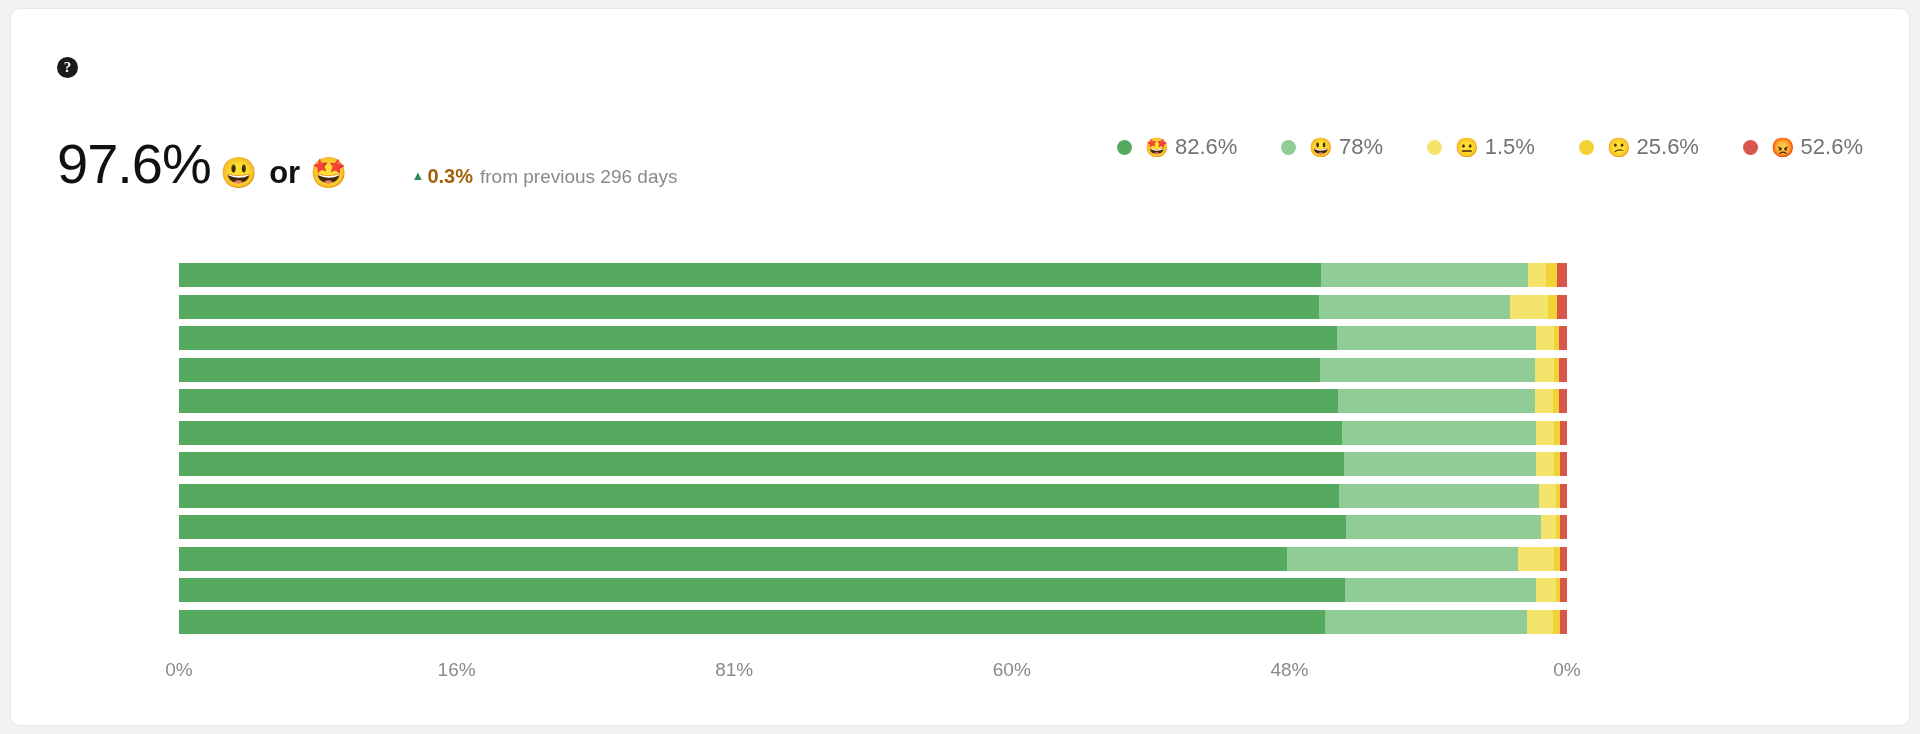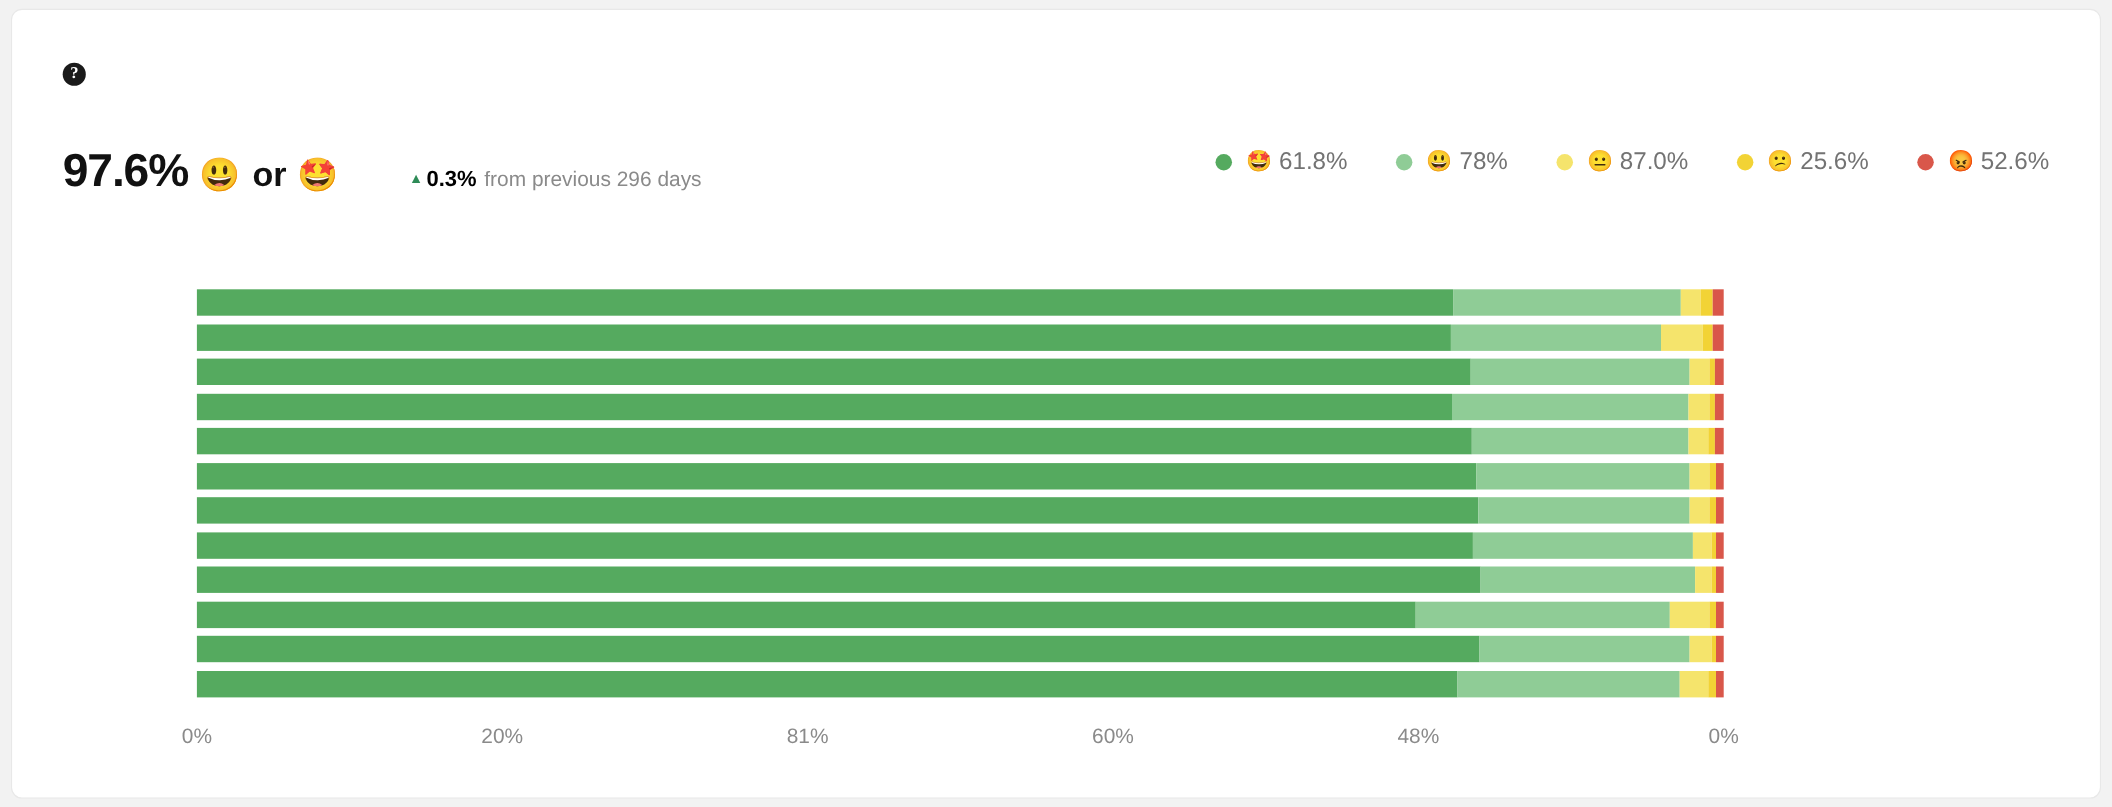--- a/index.html
+++ b/index.html
@@ -44,22 +44,22 @@
     font-family: "Liberation Serif", serif;
     cursor: pointer;
   }
   
   #summary-row {
     position: absolute;
     left: 46px; top: 122px;
     display: flex; align-items: baseline;
   }
   #big-value {
-    font-size: 42px;
-    font-weight: bold;
+    font-size: 56px;
+    font-weight: normal;
     color: #111111;
     letter-spacing: -1px;
     white-space: nowrap;
   }
   #big-emoji-1, #big-emoji-2 {
     font-size: 30px;
     line-height: 1;
     margin-left: 10px;
   }
   #or-text {
@@ -73,21 +73,21 @@
     margin-left: 64px;
     white-space: nowrap;
   }
   #delta-arrow {
     color: #2e8b57;
     font-size: 13px;
     margin-right: 3px;
     position: relative; top: -3px;
   }
   #delta-value {
-    color: #000000;
+    color: #a16207;
     font-size: 20px;
     font-weight: bold;
   }
   #delta-note {
     color: #8a8a8a;
     font-size: 19px;
     margin-left: 7px;
   }
   
   #legend {
@@ -159,31 +159,31 @@
       <span id="delta-arrow">▲</span>
       <span id="delta-value">0.3%</span>
       <span id="delta-note">from previous 296 days</span>
     </span>
   </div>
 
   <div id="legend">
       <div class="legend-item">
         <span class="legend-dot" style="background: rgb(85, 170, 95);"></span>
         <span class="legend-emoji">🤩</span>
-        <span class="legend-pct">61.8%</span>
+        <span class="legend-pct">82.6%</span>
       </div>
       <div class="legend-item">
         <span class="legend-dot" style="background: rgb(143, 204, 150);"></span>
         <span class="legend-emoji">😃</span>
         <span class="legend-pct">78%</span>
       </div>
       <div class="legend-item">
         <span class="legend-dot" style="background: rgb(245, 228, 108);"></span>
         <span class="legend-emoji">😐</span>
-        <span class="legend-pct">87.0%</span>
+        <span class="legend-pct">1.5%</span>
       </div>
       <div class="legend-item">
         <span class="legend-dot" style="background: rgb(242, 211, 53);"></span>
         <span class="legend-emoji">😕</span>
         <span class="legend-pct">25.6%</span>
       </div>
       <div class="legend-item">
         <span class="legend-dot" style="background: rgb(217, 87, 74);"></span>
         <span class="legend-emoji">😡</span>
         <span class="legend-pct">52.6%</span>
@@ -272,21 +272,21 @@
         <div class="bar-row" style="top: 346.5px;">
           <div class="seg" style="width: 82.6%; background: rgb(85, 170, 95);"></div>
           <div class="seg" style="width: 14.5%; background: rgb(143, 204, 150);"></div>
           <div class="seg" style="width: 1.9%; background: rgb(245, 228, 108);"></div>
           <div class="seg" style="width: 0.5%; background: rgb(242, 211, 53);"></div>
           <div class="seg" style="width: 0.5%; background: rgb(217, 87, 74);"></div>
         </div>
       </div>
     <div id="xclip">
         <div class="xtick" style="top: 22px; left: 168px;">0%</div>
-        <div class="xtick" style="top: 22px; left: 445.6px;">20%</div>
+        <div class="xtick" style="top: 22px; left: 445.6px;">16%</div>
         <div class="xtick" style="top: 22px; left: 723.2px;">81%</div>
         <div class="xtick" style="top: 22px; left: 1000.8px;">60%</div>
         <div class="xtick" style="top: 22px; left: 1278.4px;">48%</div>
         <div class="xtick" style="top: 22px; left: 1556px;">0%</div>
       </div>
   </div>
 
 </div>
 
 </body></html>

